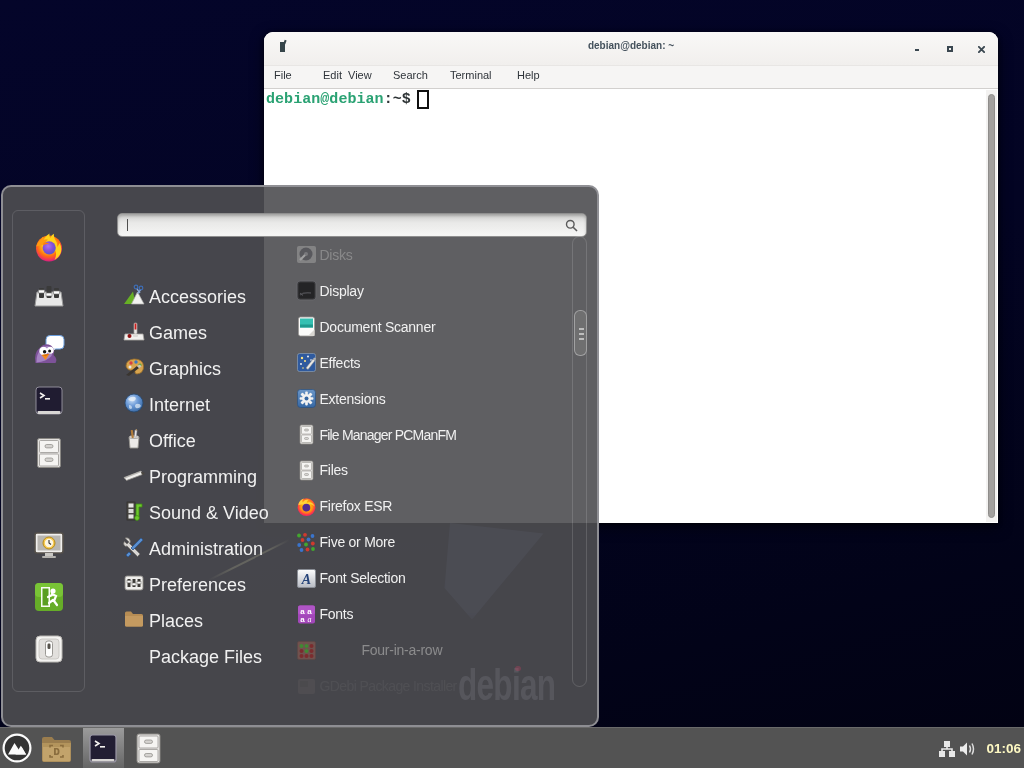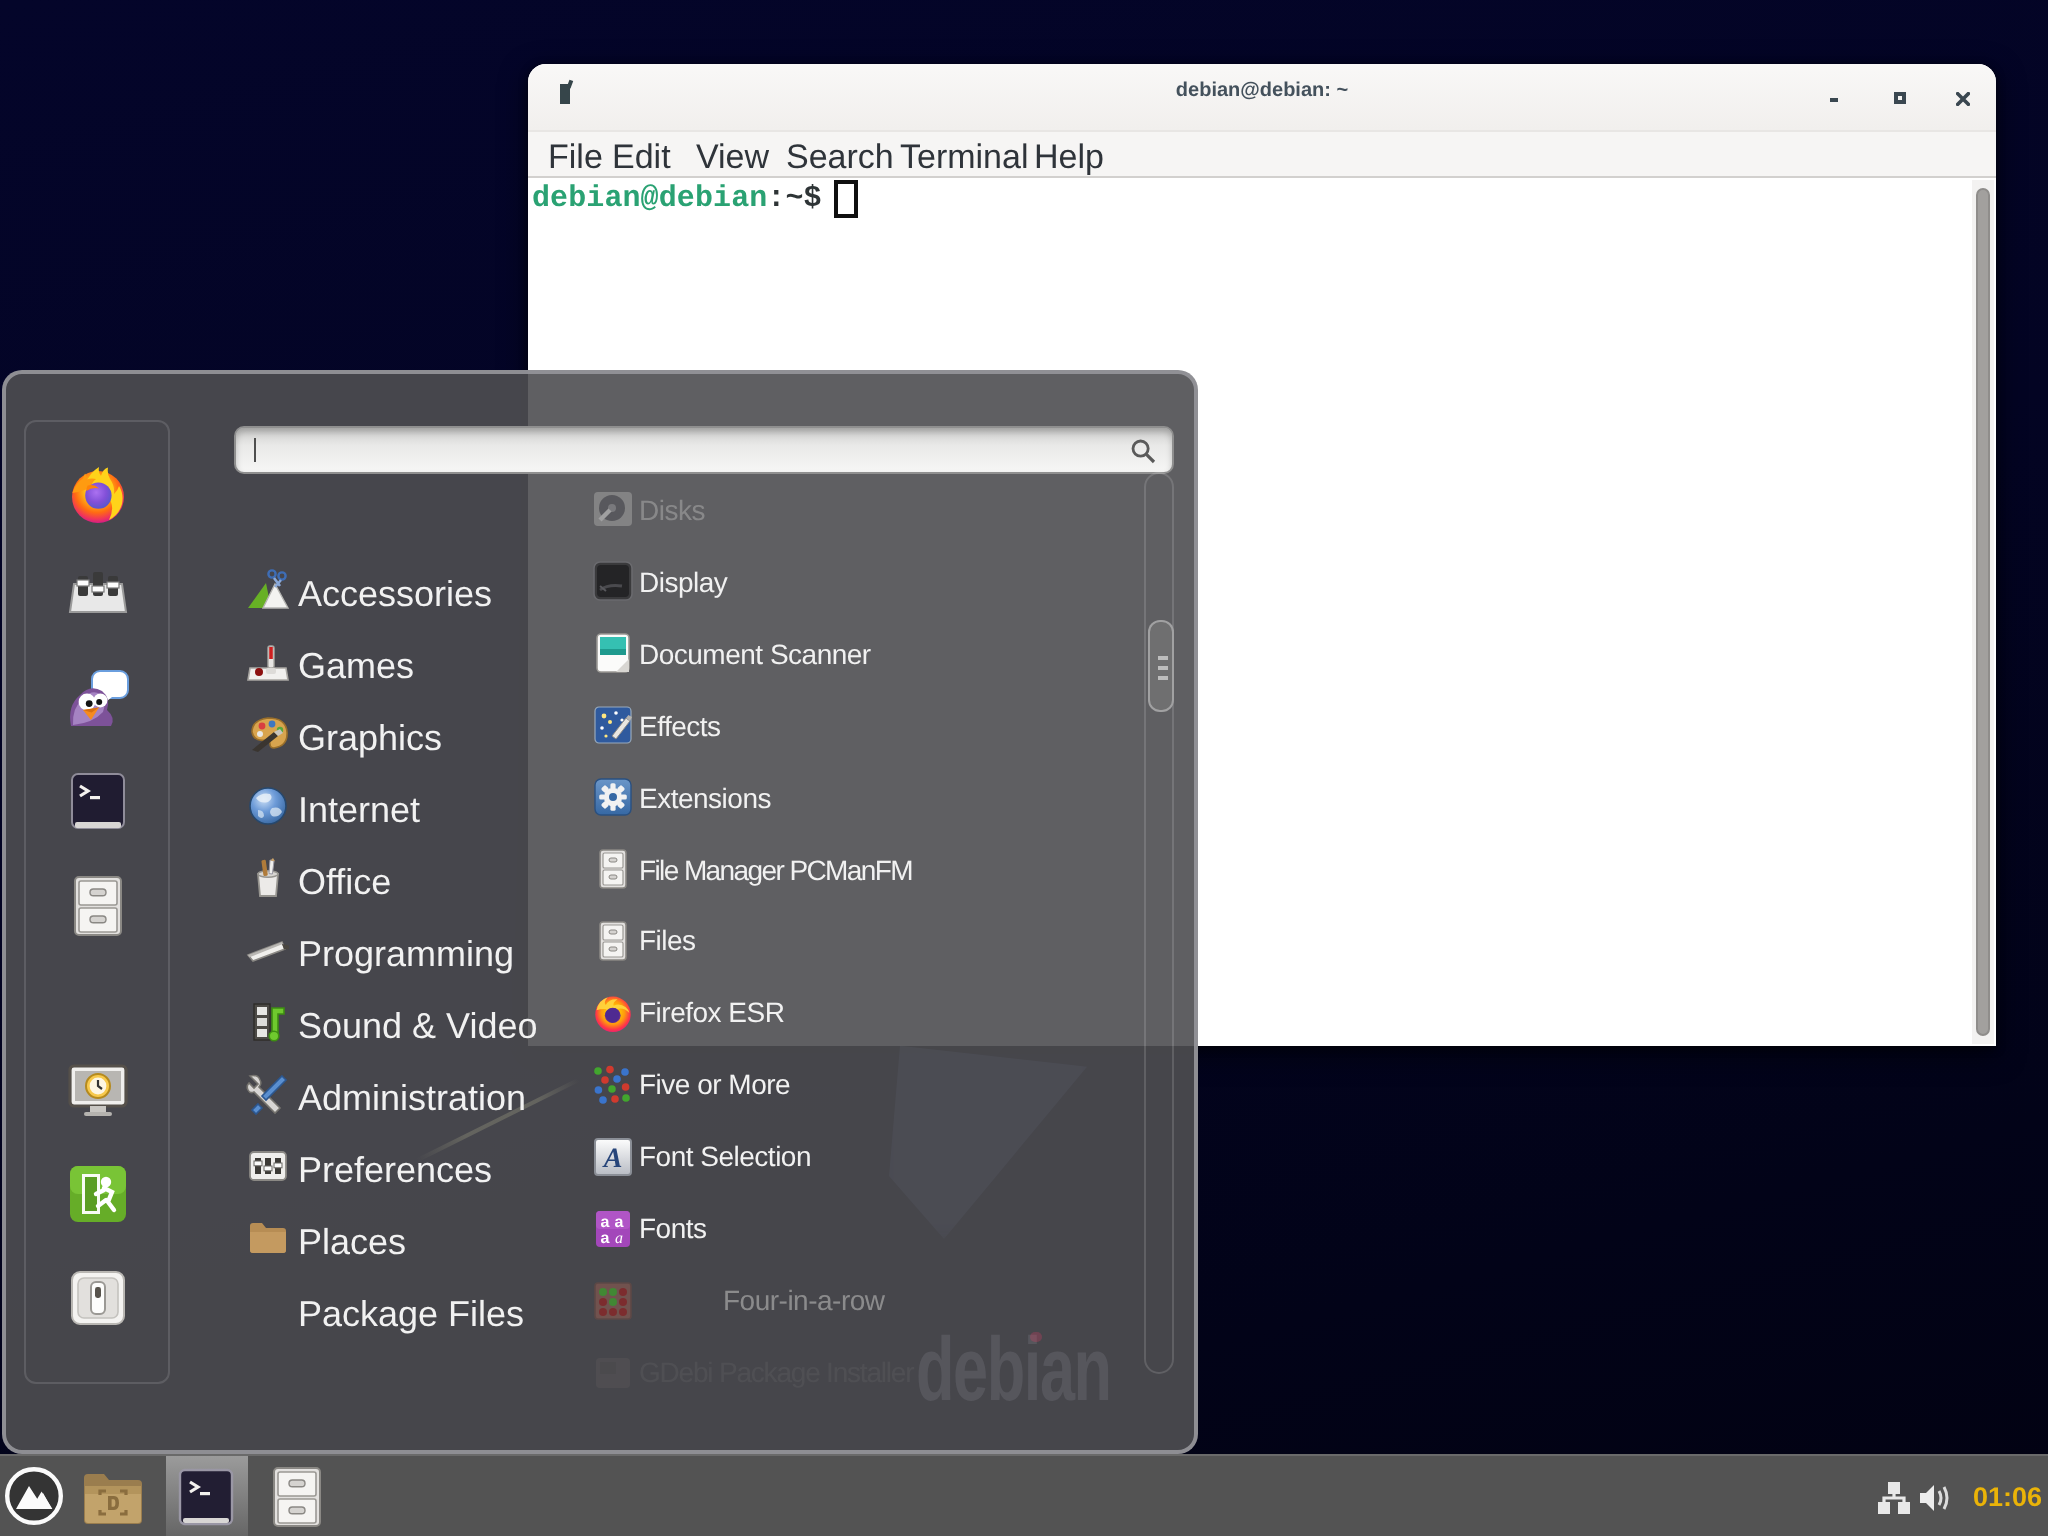--- a/index.html
+++ b/index.html
@@ -24,21 +24,21 @@
               border-radius:9px 9px 0 0;
               background:linear-gradient(#f9f8f7,#f1efed);
               border-bottom:1px solid #e8e6e4; }
   #title { position:absolute; left:0; right:0; top:7.5px; text-align:center;
            font-size:10px; font-weight:bold; color:#44515c; }
   #ticon { position:absolute; left:16px; top:10px; width:5px; height:10px; background:#36454a; }
   #ticon:after { content:""; position:absolute; left:4px; top:-2px; width:1.5px; height:4px; background:#36454a; transform:rotate(20deg); }
   .wbtn { position:absolute; top:0; color:#43404a; }
   #menubar { position:absolute; left:0; top:34px; width:100%; height:23px;
              background:#f6f5f4; border-bottom:1px solid #d2d0ce; }
-  .mitem { position:absolute; top:3px; font-size:17px; color:#2f343a; }
+  .mitem { position:absolute; top:3px; font-size:11px; color:#2f343a; }
   #tcontent { position:absolute; left:0; top:90px; width:100%; height:401px; background:#fff; }
   #prompt { position:absolute; left:266px; top:91px; font-family:"Liberation Mono",monospace;
             font-weight:bold; font-size:15px; letter-spacing:0.05px; white-space:pre; }
   #prompt .g { color:#2aa273; } #prompt .d { color:#2e3436; }
   #cursor { position:absolute; left:417px; top:90px; width:12px; height:19px; border:2px solid #101010; background:#fff; }
   #tscroll { position:absolute; right:1px; top:58px; width:11px; height:432px; background:#f3f2f1; }
   #tthumb { position:absolute; right:3px; top:62px; width:7px; height:424px; background:#a2a09e; border-radius:4px; border:1px solid #8f8d8b; }
 
   
   #menu { position:absolute; left:1px; top:184.5px; width:598px; height:542.5px;
@@ -72,40 +72,40 @@
   #wmark { position:absolute; left:455px; top:472px; font-size:45px; font-weight:bold; transform:scaleX(0.70); transform-origin:left top;
            color:rgba(205,205,225,0.12); letter-spacing:-1px; }
   #wmarkdot { position:absolute; left:512px; top:479px; width:5.5px; height:5.5px; border-radius:50%;
               background:rgba(220,60,100,0.28); }
 
   
   #taskbar { position:absolute; left:0; top:727px; width:1024px; height:41px;
              background:#535353; border-top:1px solid #6a6a6a; }
   #activeapp { position:absolute; left:83px; top:0; width:41px; height:41px;
                background:linear-gradient(rgba(255,255,255,0.42), rgba(255,255,255,0.10)); }
-  #clock { position:absolute; right:3px; top:13px; font-size:13.5px; font-weight:bold; color:#eab308; }
+  #clock { position:absolute; right:3px; top:13px; font-size:13.5px; font-weight:bold; color:#fef9c3; }
 </style>
 </head>
 <body>
 
   <div id="term">
     <div id="titlebar">
       <div id="title">debian@debian: ~</div>
       <div id="ticon"></div>
       <div class="wbtn" style="left:650.5px; top:17px; width:4px; height:2px; background:#3a4750;"></div>
       <div class="wbtn" style="left:682.5px; top:13.5px; width:6px; height:6px; background:#3a4750;">
         <div style="position:absolute; left:2px; top:2px; width:2px; height:2px; background:#f4f3f1;"></div>
       </div>
       <svg class="wbtn" style="left:714px; top:13.5px; width:7px; height:7px;" viewBox="0 0 10 10">
         <path d="M1.2 1.2 L8.8 8.8 M8.8 1.2 L1.2 8.8" stroke="#3a4750" stroke-width="2.6" stroke-linecap="square"></path>
       </svg>
     </div>
     <div id="menubar">
       <span class="mitem" style="left:10px;">File</span>
-      <span class="mitem" style="left:42px;">Edit</span>
+      <span class="mitem" style="left:59px;">Edit</span>
       <span class="mitem" style="left:84px;">View</span>
       <span class="mitem" style="left:129px;">Search</span>
       <span class="mitem" style="left:186px;">Terminal</span>
       <span class="mitem" style="left:253px;">Help</span>
     </div>
     <div id="tcontent"></div>
     <div id="tscroll"></div>
     <div id="tthumb"></div>
   </div>
   <div id="prompt"><span class="g">debian@debian</span><span class="d">:~$</span></div>

